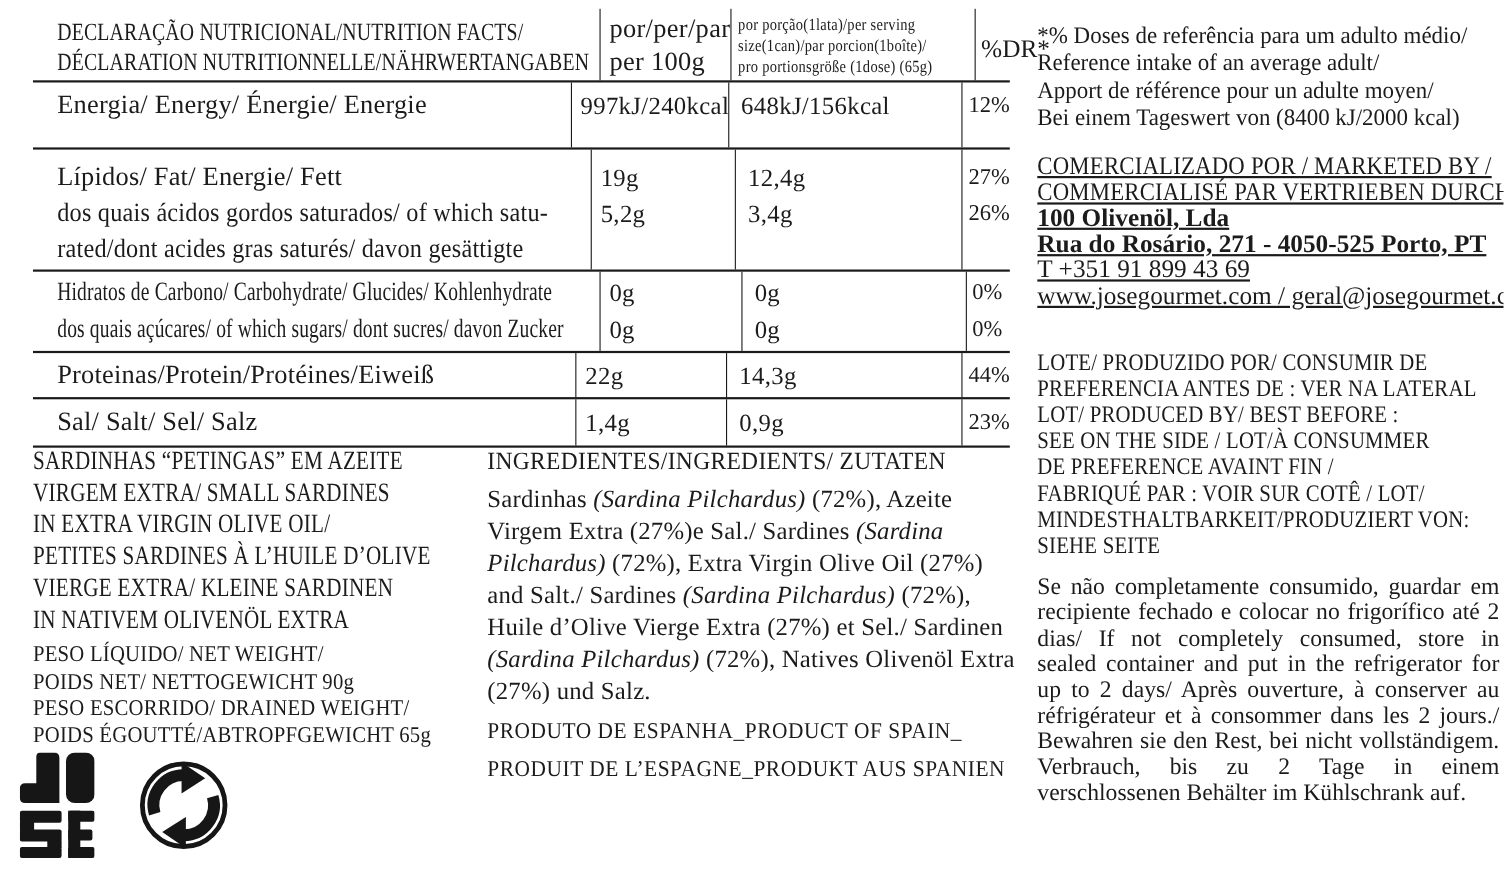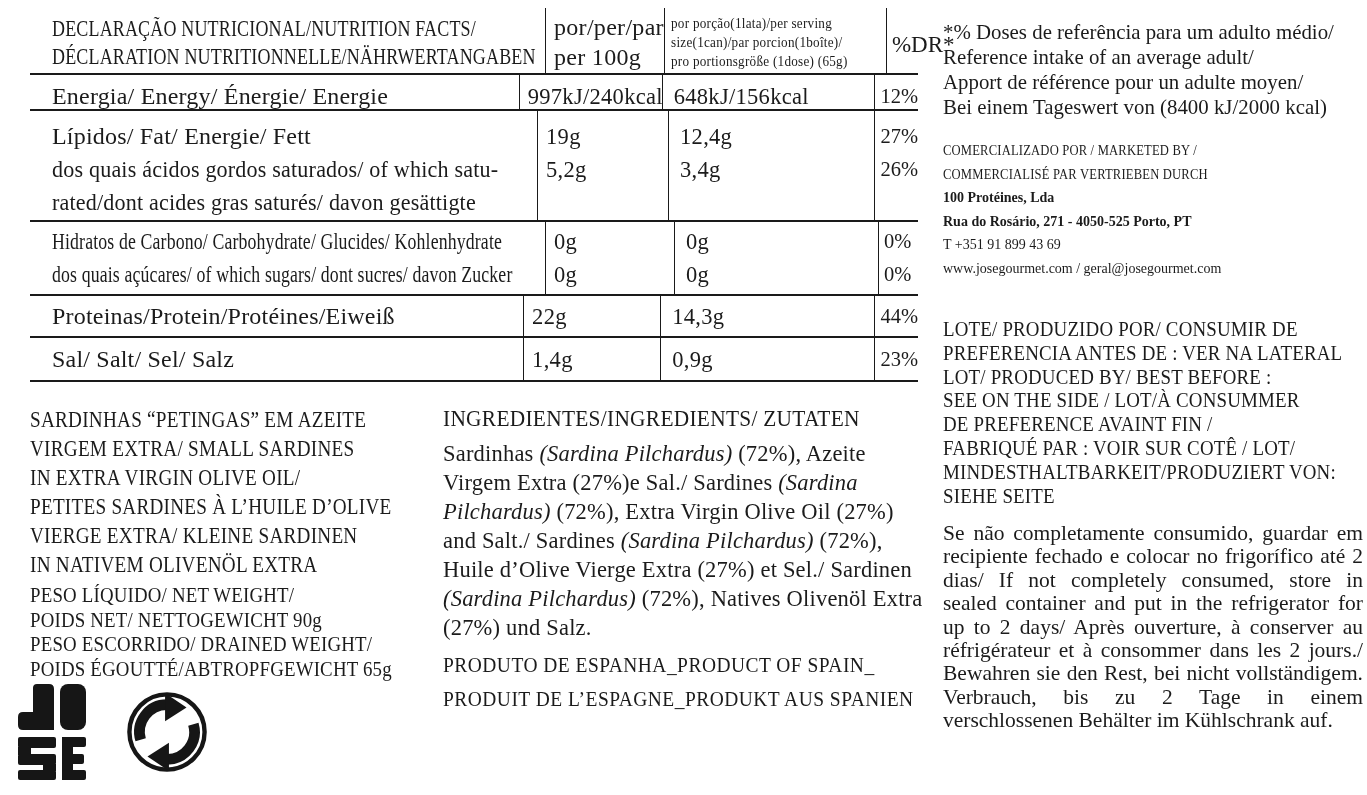--- a/index.html
+++ b/index.html
@@ -10,21 +10,21 @@
   
   .ntable{position:absolute;left:30px;top:8px;width:888px;border-bottom:2px solid #1a1a1a;}
   .trow{display:flex;border-top:2px solid #1a1a1a;box-sizing:border-box;}
   .trow.thead{border-top:none;}
   .cell{box-sizing:border-box;}
   .c-label{width:515px;padding-left:22px;}
   .c-100{width:143px;border-left:1.5px solid #1a1a1a;padding-left:8px;}
   .c-srv{width:186px;border-left:1.5px solid #1a1a1a;padding-left:11px;}
   .c-dr{width:44px;border-left:1.5px solid #1a1a1a;padding-left:5px;margin-left:36px;}
   .r-head{height:65px;}
-  .r-en{height:36px;}
+  .r-en{height:61px;}
   .r-fat{height:111px;}
   .r-carb{height:74px;}
   .r-pro{height:42px;}
   .r-salt{height:44px;}
   .r-en .cell{padding-top:5px;}
   .r-fat .cell{padding-top:9px;}
   .r-carb .cell{padding-top:3px;}
   .r-pro .cell{padding-top:4px;}
   .r-salt .cell{padding-top:5px;}
   .ln{line-height:33px;white-space:nowrap;transform-origin:left center;}
@@ -36,21 +36,21 @@
   .thead .c-100{padding-top:4px;}
   .thead .c-100 .ln{font-size:24px;line-height:30px;}
   .thead .c-srv{padding-top:5px;padding-left:6px;}
   .thead .c-srv .ln{font-size:15.5px;line-height:19px;transform:scaleX(.85);}
   .thead .c-dr{padding-top:20px;}
   .thead .c-dr .ln{font-size:23px;overflow:visible;} .sx92{transform:scaleX(.92);} .sx74{transform:scaleX(.74);}
   
   .rcol-block{position:absolute;left:943px;width:424px;}
   .footnote{top:20px;font-size:21.5px;line-height:25px;}
   .footnote .fl{white-space:nowrap;transform:scaleX(.97);transform-origin:left center;}
-  .marketed{top:139px;font-size:14px;line-height:23.5px;}
+  .marketed{top:139px;font-size:23px;line-height:23.5px;text-decoration:underline;}
   .marketed .caps{white-space:nowrap;transform:scaleX(.9);transform-origin:left center;letter-spacing:.2px;}
   .marketed .bold{font-weight:bold;}
   .marketed div{white-space:nowrap;}
   .lot{top:318px;font-size:21.5px;line-height:23.8px;transform:scaleX(.88);transform-origin:left top;letter-spacing:.2px;}
   .lot div{white-space:nowrap;}
   .storage{top:522px;width:420px;font-size:21.5px;line-height:23.4px;text-align:justify;}
   
   .product-name{position:absolute;left:30px;top:405px;font-size:24px;line-height:29px;transform:scaleX(.8);transform-origin:left top;letter-spacing:.3px;}
   .product-name div{white-space:nowrap;}
   .weights{position:absolute;left:30px;top:583px;font-size:20.5px;line-height:24.5px;transform:scaleX(.92);transform-origin:left top;letter-spacing:.2px;}
@@ -181,21 +181,21 @@
   <div class="rcol-block footnote">
     <div class="fl">*% Doses de referência para um adulto médio/</div>
     <div class="fl">Reference intake of an average adult/</div>
     <div class="fl">Apport de référence pour un adulte moyen/</div>
     <div class="fl">Bei einem Tageswert von (8400 kJ/2000 kcal)</div>
   </div>
 
   <div class="rcol-block marketed">
     <div class="caps">COMERCIALIZADO POR  / MARKETED BY /</div>
     <div class="caps">COMMERCIALISÉ PAR VERTRIEBEN DURCH</div>
-    <div class="bold">100 Protéines, Lda</div>
+    <div class="bold">100 Olivenöl, Lda</div>
     <div class="bold">Rua do Rosário, 271 - 4050-525 Porto, PT</div>
     <div>T +351 91 899 43 69</div>
     <div>www.josegourmet.com / geral@josegourmet.com</div>
   </div>
 
   <div class="rcol-block lot">
     <div>LOTE/ PRODUZIDO POR/ CONSUMIR DE</div>
     <div>PREFERENCIA ANTES DE : VER NA LATERAL</div>
     <div>LOT/ PRODUCED BY/ BEST BEFORE :</div>
     <div>SEE ON THE SIDE /  LOT/À CONSUMMER</div>

